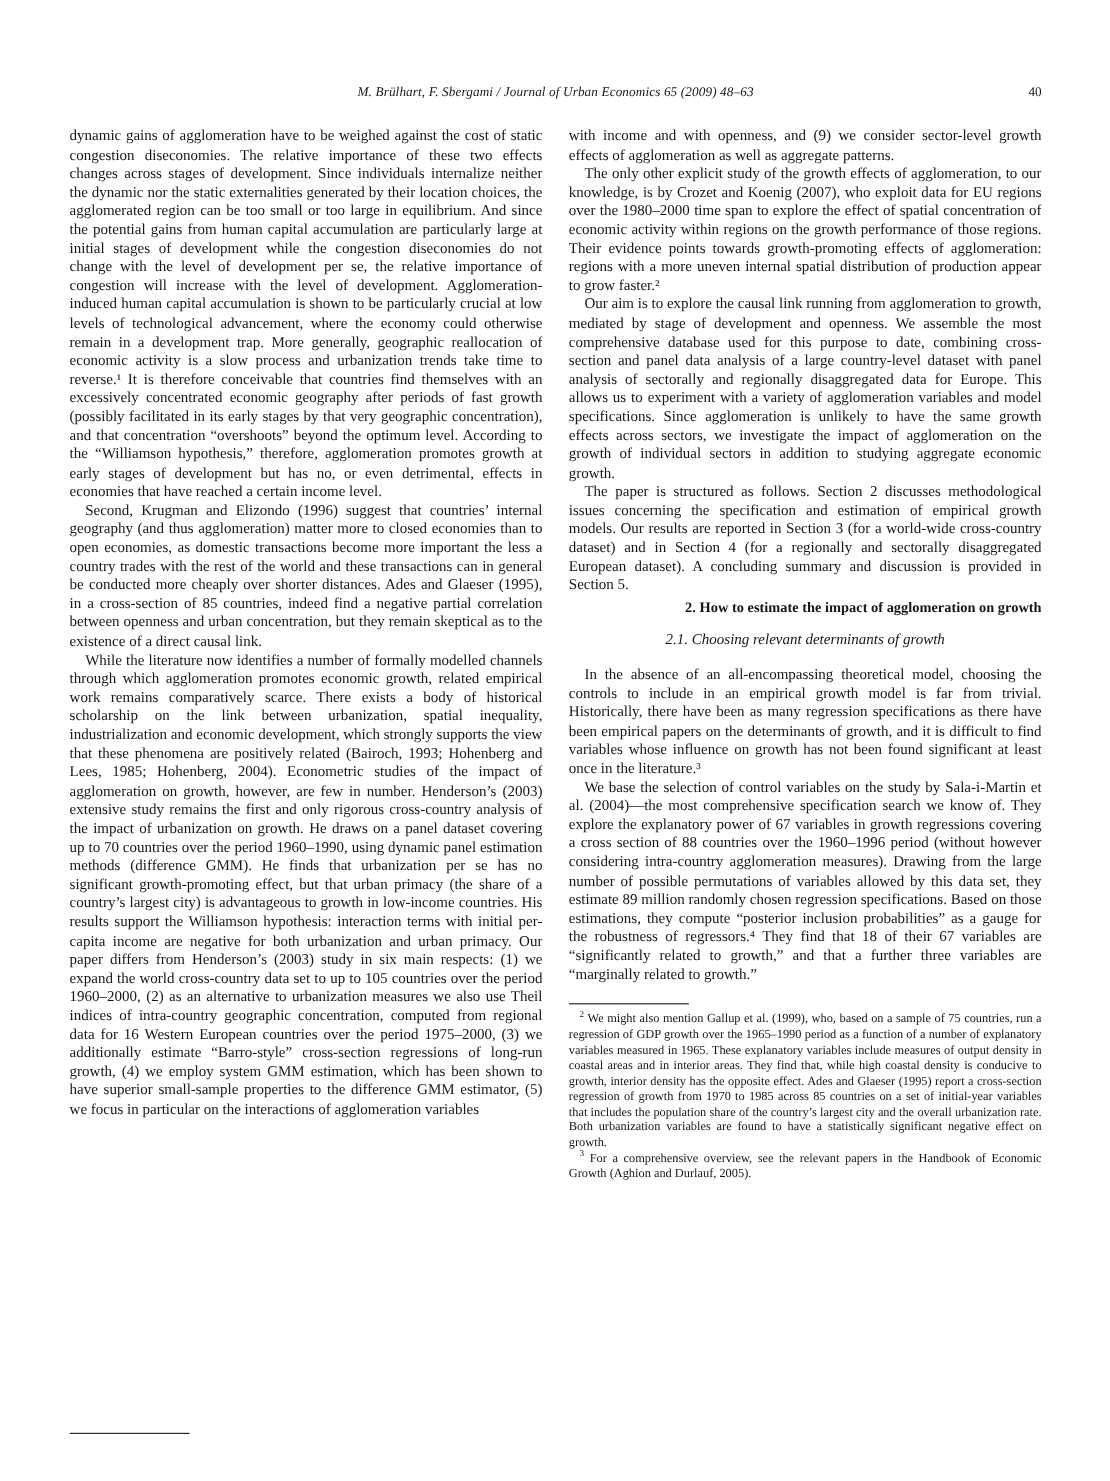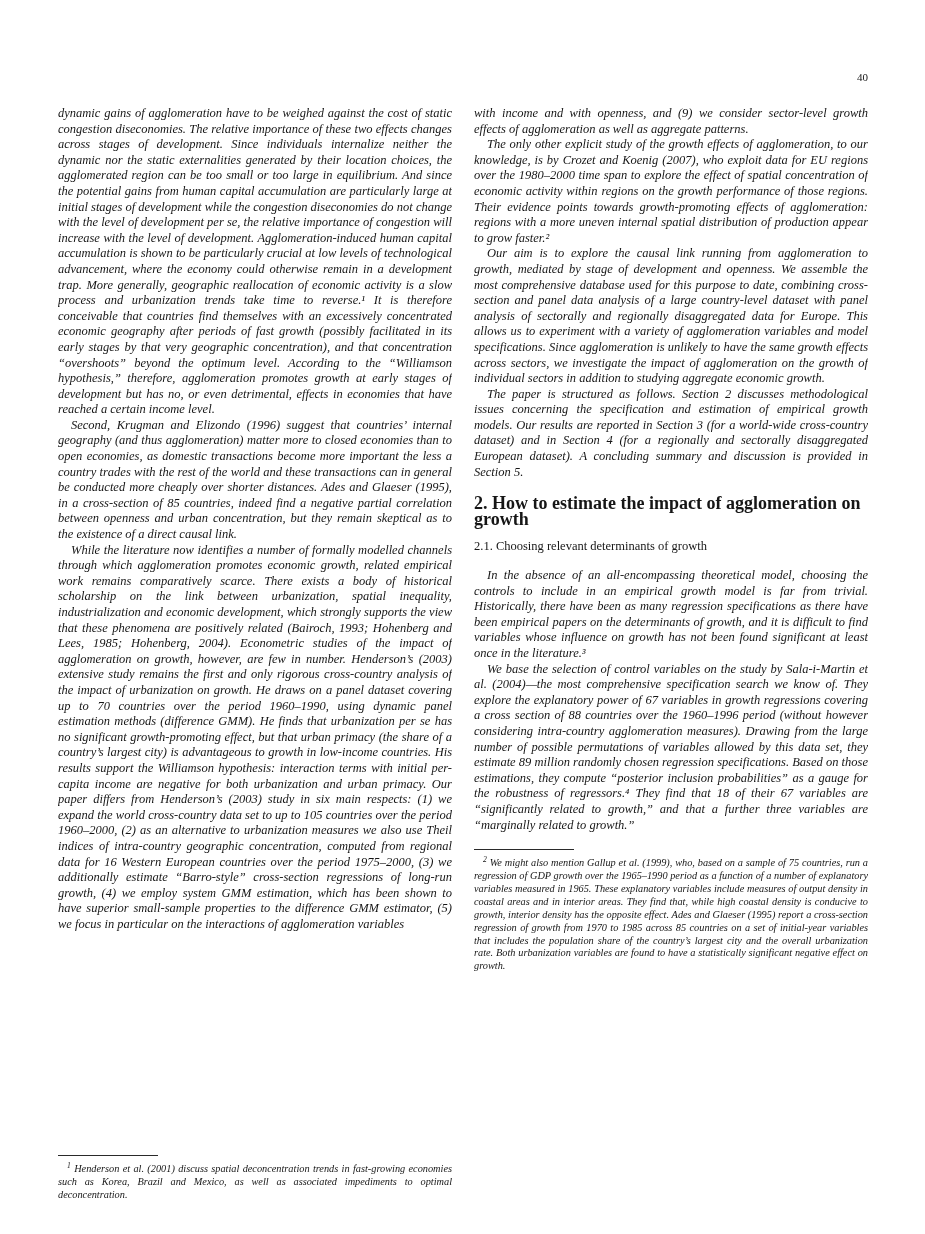--- a/index.html
+++ b/index.html
@@ -28,72 +28,73 @@
     top: 106px;
     width: 394px;
     height: 1102px;
     overflow: hidden;
     text-align: justify;
     font-size: 12.5px;
     line-height: 15.6px;
   }
   .col-left  { left: 58px; }
   .col-right { left: 474px; }
-  p.para { margin: 0; text-indent: 13px; font-style: italic; }
+  p.para { margin: 0; text-indent: 13px; }
   p.para.no-indent { text-indent: 0; }
   h2.section-heading {
-    font-size: 18px; font-weight: bold;
-    margin: 16px 0 12px; text-align: left;
+    font-size: 12px; font-weight: bold;
+    margin: 3px 0 12px; text-align: right;
   }
   h3.subsection-heading {
-    font-size: 12.5px; font-weight: normal; 
-    margin: 0 0 13px; text-align: left;
+    font-size: 12.5px; font-weight: normal; font-style: italic;
+    margin: 0 0 13px; text-align: center;
   }
   .footnotes {
     font-size: 10.3px;
     line-height: 12.9px;
     margin-top: 16px;
   }
   .footnotes.anchored {
     position: absolute;
     bottom: 6px; left: 0; right: 0;
   }
   .fn-rule {
     width: 100px; height: 0;
     border-top: 1px solid #2a2a2a;
     margin-bottom: 7px;
   }
-  p.footnote { margin: 0; text-indent: 9px; font-style: italic; }
+  p.footnote { margin: 0; text-indent: 9px; }
   p.footnote sup { font-size: 7.6px; line-height: 0; }
 </style>
 </head>
 <body>
 
 <div class="page">
   <header class="running-head">
+    <div class="citation">M. Brülhart, F. Sbergami / Journal of Urban Economics 65 (2009) 48–63</div>
     <div class="pageno">40</div>
   </header>
 
   <section class="col col-left" id="col-left">
       <p class="para no-indent">dynamic gains of agglomeration have to be weighed against the cost of static congestion diseconomies. The relative importance of these two effects changes across stages of development. Since individuals internalize neither the dynamic nor the static externalities generated by their location choices, the agglomerated region can be too small or too large in equilibrium. And since the potential gains from human capital accumulation are particularly large at initial stages of development while the congestion diseconomies do not change with the level of development per se, the relative importance of congestion will increase with the level of development. Agglomeration-induced human capital accumulation is shown to be particularly crucial at low levels of technological advancement, where the economy could otherwise remain in a development trap. More generally, geographic reallocation of economic activity is a slow process and urbanization trends take time to reverse.¹ It is therefore conceivable that countries find themselves with an excessively concentrated economic geography after periods of fast growth (possibly facilitated in its early stages by that very geographic concentration), and that concentration “overshoots” beyond the optimum level. According to the “Williamson hypothesis,” therefore, agglomeration promotes growth at early stages of development but has no, or even detrimental, effects in economies that have reached a certain income level.</p>
       <p class="para">Second, Krugman and Elizondo (1996) suggest that countries’ internal geography (and thus agglomeration) matter more to closed economies than to open economies, as domestic transactions become more important the less a country trades with the rest of the world and these transactions can in general be conducted more cheaply over shorter distances. Ades and Glaeser (1995), in a cross-section of 85 countries, indeed find a negative partial correlation between openness and urban concentration, but they remain skeptical as to the existence of a direct causal link.</p>
       <p class="para">While the literature now identifies a number of formally modelled channels through which agglomeration promotes economic growth, related empirical work remains comparatively scarce. There exists a body of historical scholarship on the link between urbanization, spatial inequality, industrialization and economic development, which strongly supports the view that these phenomena are positively related (Bairoch, 1993; Hohenberg and Lees, 1985; Hohenberg, 2004). Econometric studies of the impact of agglomeration on growth, however, are few in number. Henderson’s (2003) extensive study remains the first and only rigorous cross-country analysis of the impact of urbanization on growth. He draws on a panel dataset covering up to 70 countries over the period 1960–1990, using dynamic panel estimation methods (difference GMM). He finds that urbanization per se has no significant growth-promoting effect, but that urban primacy (the share of a country’s largest city) is advantageous to growth in low-income countries. His results support the Williamson hypothesis: interaction terms with initial per-capita income are negative for both urbanization and urban primacy. Our paper differs from Henderson’s (2003) study in six main respects: (1) we expand the world cross-country data set to up to 105 countries over the period 1960–2000, (2) as an alternative to urbanization measures we also use Theil indices of intra-country geographic concentration, computed from regional data for 16 Western European countries over the period 1975–2000, (3) we additionally estimate “Barro-style” cross-section regressions of long-run growth, (4) we employ system GMM estimation, which has been shown to have superior small-sample properties to the difference GMM estimator, (5) we focus in particular on the interactions of agglomeration variables</p>
       <div class="footnotes anchored">
         <div class="fn-rule"></div>
-        <p class="footnote"><sup>1</sup> <span class="fn-text">Henderson et al. (2001) discuss spatial deconcentration trends in fast-growing economies such as Korea, Brazil and Mexico, as well as associated impediments to optimal deconcentration.</span></p>
       </div>
     </section>
 
   <section class="col col-right" id="col-right">
       <p class="para no-indent">with income and with openness, and (9) we consider sector-level growth effects of agglomeration as well as aggregate patterns.</p>
       <p class="para">The only other explicit study of the growth effects of agglomeration, to our knowledge, is by Crozet and Koenig (2007), who exploit data for EU regions over the 1980–2000 time span to explore the effect of spatial concentration of economic activity within regions on the growth performance of those regions. Their evidence points towards growth-promoting effects of agglomeration: regions with a more uneven internal spatial distribution of production appear to grow faster.²</p>
       <p class="para">Our aim is to explore the causal link running from agglomeration to growth, mediated by stage of development and openness. We assemble the most comprehensive database used for this purpose to date, combining cross-section and panel data analysis of a large country-level dataset with panel analysis of sectorally and regionally disaggregated data for Europe. This allows us to experiment with a variety of agglomeration variables and model specifications. Since agglomeration is unlikely to have the same growth effects across sectors, we investigate the impact of agglomeration on the growth of individual sectors in addition to studying aggregate economic growth.</p>
       <p class="para">The paper is structured as follows. Section 2 discusses methodological issues concerning the specification and estimation of empirical growth models. Our results are reported in Section 3 (for a world-wide cross-country dataset) and in Section 4 (for a regionally and sectorally disaggregated European dataset). A concluding summary and discussion is provided in Section 5.</p>
       <h2 class="section-heading">2. How to estimate the impact of agglomeration on growth</h2>
       <h3 class="subsection-heading">2.1. Choosing relevant determinants of growth</h3>
       <p class="para">In the absence of an all-encompassing theoretical model, choosing the controls to include in an empirical growth model is far from trivial. Historically, there have been as many regression specifications as there have been empirical papers on the determinants of growth, and it is difficult to find variables whose influence on growth has not been found significant at least once in the literature.³</p>
       <p class="para">We base the selection of control variables on the study by Sala-i-Martin et al. (2004)—the most comprehensive specification search we know of. They explore the explanatory power of 67 variables in growth regressions covering a cross section of 88 countries over the 1960–1996 period (without however considering intra-country agglomeration measures). Drawing from the large number of possible permutations of variables allowed by this data set, they estimate 89 million randomly chosen regression specifications. Based on those estimations, they compute “posterior inclusion probabilities” as a gauge for the robustness of regressors.⁴ They find that 18 of their 67 variables are “significantly related to growth,” and that a further three variables are “marginally related to growth.”</p>
       <div class="footnotes">
         <div class="fn-rule"></div>
         <p class="footnote"><sup>2</sup> <span class="fn-text">We might also mention Gallup et al. (1999), who, based on a sample of 75 countries, run a regression of GDP growth over the 1965–1990 period as a function of a number of explanatory variables measured in 1965. These explanatory variables include measures of output density in coastal areas and in interior areas. They find that, while high coastal density is conducive to growth, interior density has the opposite effect. Ades and Glaeser (1995) report a cross-section regression of growth from 1970 to 1985 across 85 countries on a set of initial-year variables that includes the population share of the country’s largest city and the overall urbanization rate. Both urbanization variables are found to have a statistically significant negative effect on growth.</span></p>
+        <p class="footnote"><sup>3</sup> <span class="fn-text">For a comprehensive overview, see the relevant papers in the Handbook of Economic Growth (Aghion and Durlauf, 2005).</span></p>
       </div>
     </section>
 </div>
 
 </body></html>

